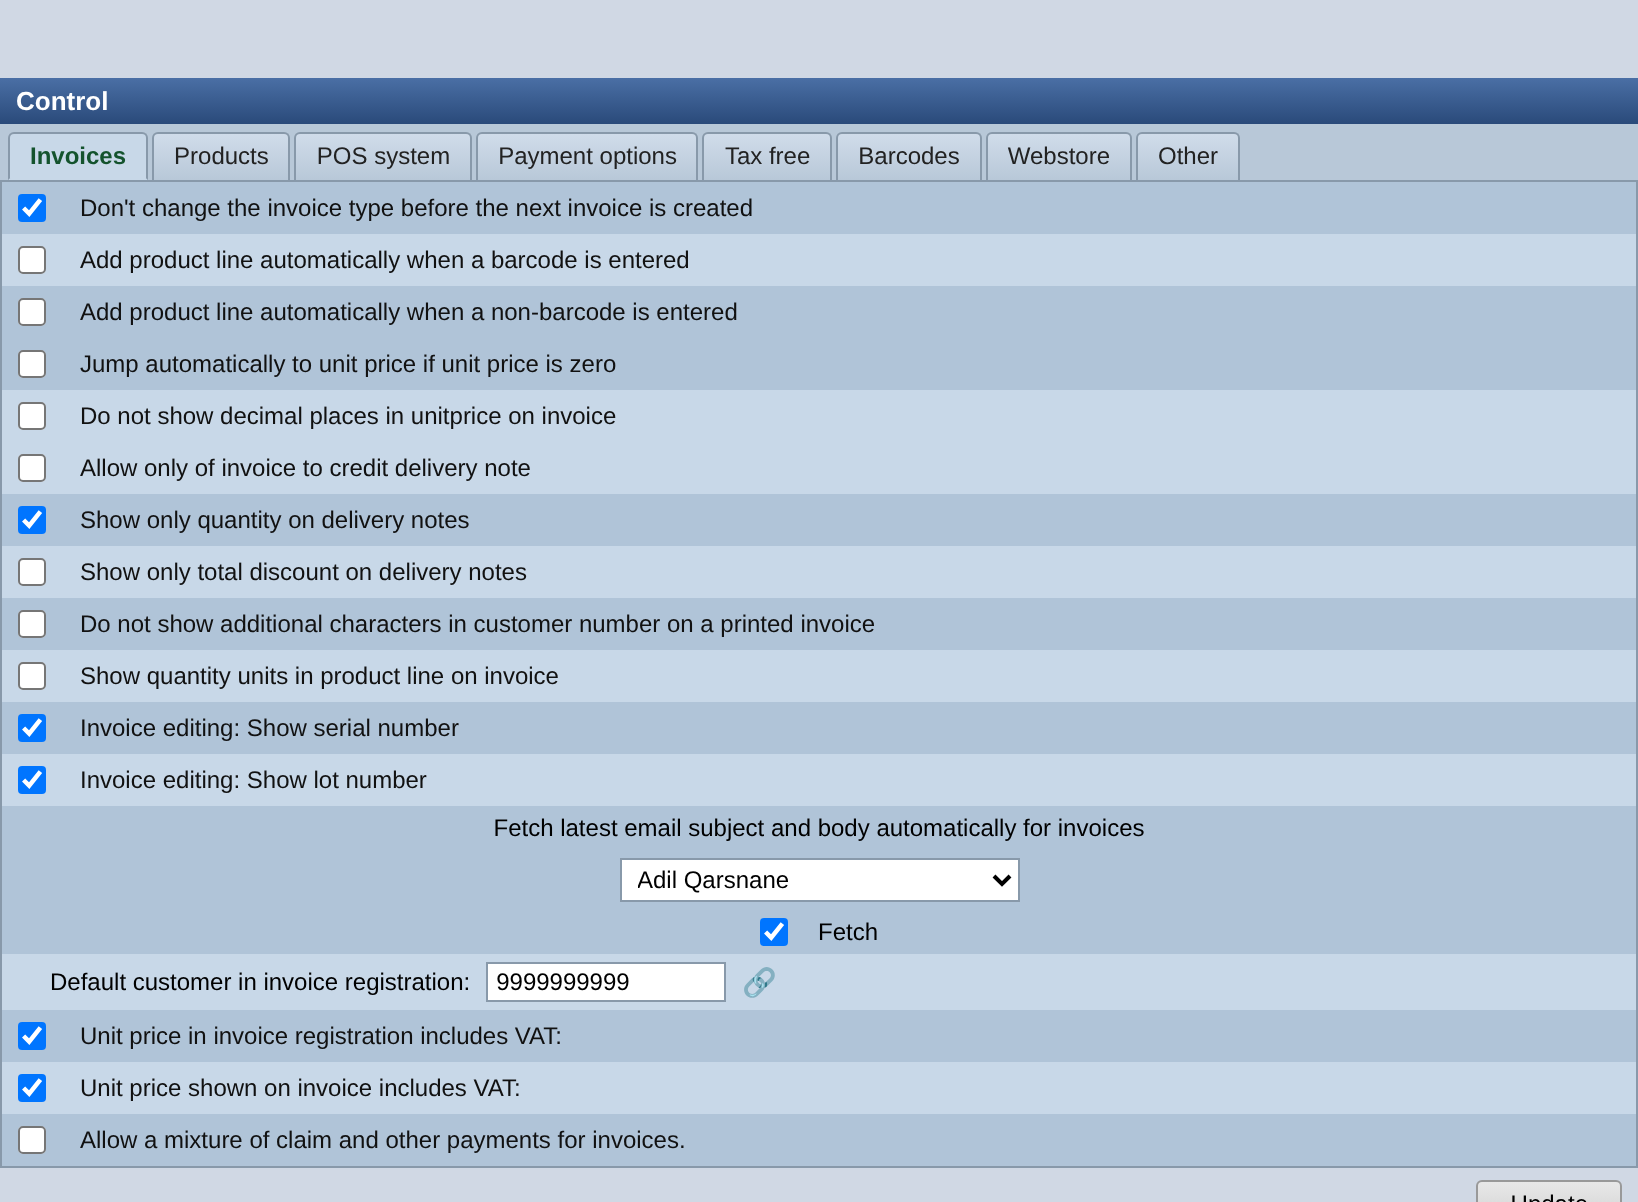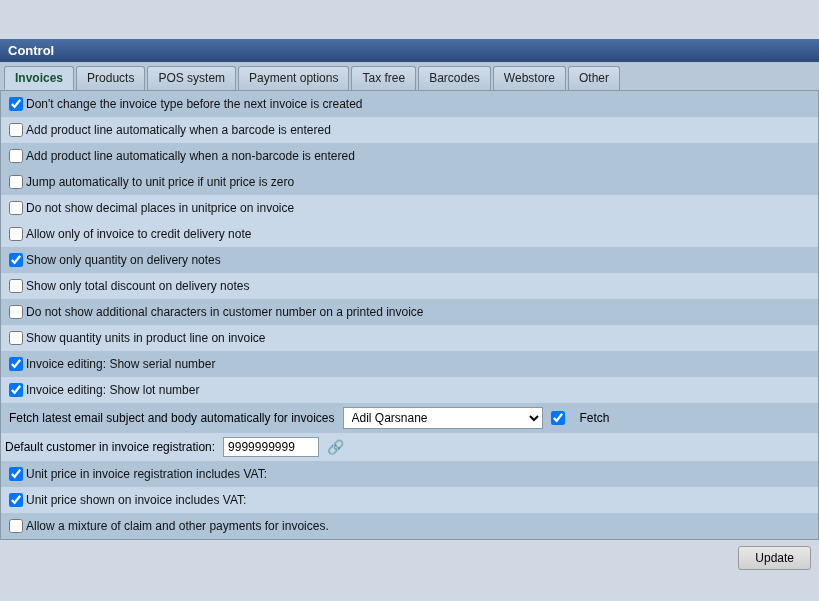--- a/index.html
+++ b/index.html
@@ -58,38 +58,39 @@
       background: #b0c4d8;
     }
 
     .row.white {
       background: #c8d8e8;
     }
 
     .checkbox-label {
       display: flex;
       align-items: center;
-      gap: 3px;
+      gap: 17px;
       font-size: 12px;
       color: #111;
     }
 
     input[type="checkbox"] {
       width: 14px;
       height: 14px;
       cursor: pointer;
     }
 
     .fetch-row {
       display: flex;
       align-items: center;
       gap: 8px;
       padding: 4px 8px;
       background: #b0c4d8;
       min-height: 28px;
+      flex-direction: column;
     }
 
     .fetch-row label {
       font-size: 12px;
       flex: 0 0 auto;
     }
 
     .fetch-row select {
       font-size: 12px;
       padding: 2px 4px;
@@ -101,35 +102,35 @@
     .fetch-row .fetch-check {
       display: flex;
       align-items: center;
       gap: 15px;
     }
 
     .customer-row {
       display: flex;
       align-items: center;
       gap: 8px;
-      padding: 4px 4px;
+      padding: 4px 24px;
       background: #c8d8e8;
       min-height: 28px;
     }
 
     .customer-row label {
       font-size: 12px;
     }
 
     .customer-row input[type="text"] {
       font-size: 12px;
       padding: 2px 4px;
       border: 1px solid #8899aa;
       background: white;
-      width: 96px;
+      width: 120px;
     }
 
     .link-icon {
       display: inline-flex;
       align-items: center;
       justify-content: center;
       color: #336699;
       font-size: 14px;
       cursor: pointer;
     }

